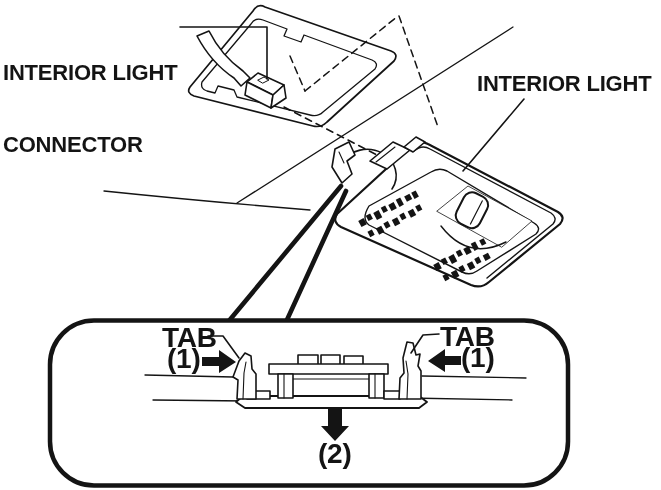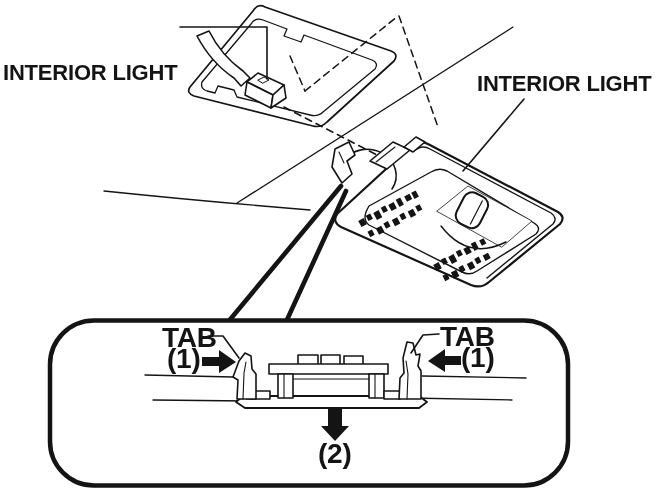--- a/index.html
+++ b/index.html
@@ -137,20 +137,21 @@
       <polyline points="439,334 423,335 411,353"></polyline>
 
       <polygon points="202,357 219,357 219,350 236,362 219,373 219,366 202,366" fill="#141414" stroke="none"></polygon>
       <polygon points="461,356 445,356 445,349 428,361 445,372 445,365 461,365" fill="#141414" stroke="none"></polygon>
       <polygon points="328,408 342,408 342,426 349,426 335,441 321,426 328,426" fill="#141414" stroke="none"></polygon>
     </g>
   </svg>
 
   <div class="lbl lbl-big" style="left:3px;top:13px;">
     <div>INTERIOR LIGHT</div>
+    <div>CONNECTOR</div>
   </div>
 
   <div class="lbl lbl-big" style="left:477px;top:72px;">INTERIOR LIGHT</div>
 
   <div class="lbl lbl-sm" style="left:162px;top:327px;">TAB</div>
   <div class="lbl lbl-sm" style="left:167px;top:348px;">(1)</div>
 
   <div class="lbl lbl-sm" style="left:440px;top:326px;">TAB</div>
   <div class="lbl lbl-sm" style="left:461px;top:347px;">(1)</div>
 

